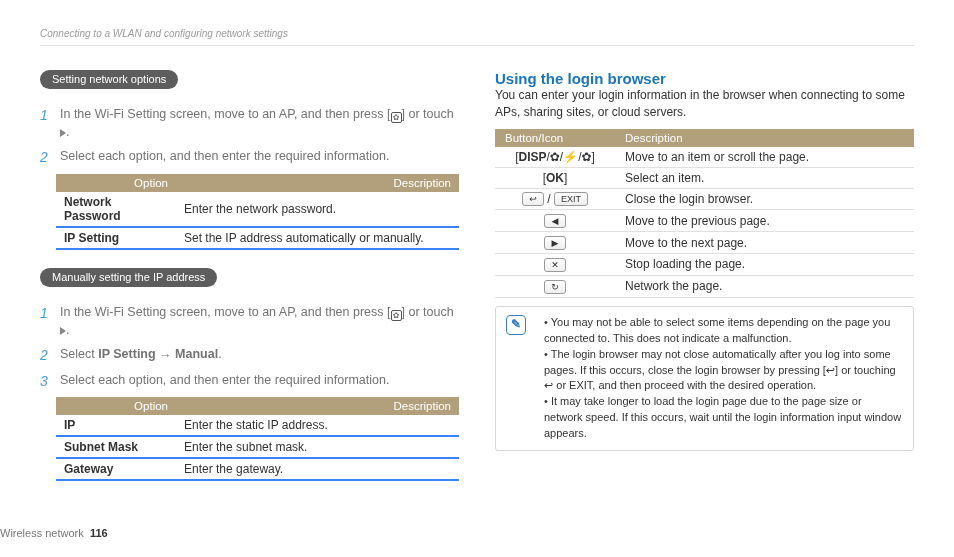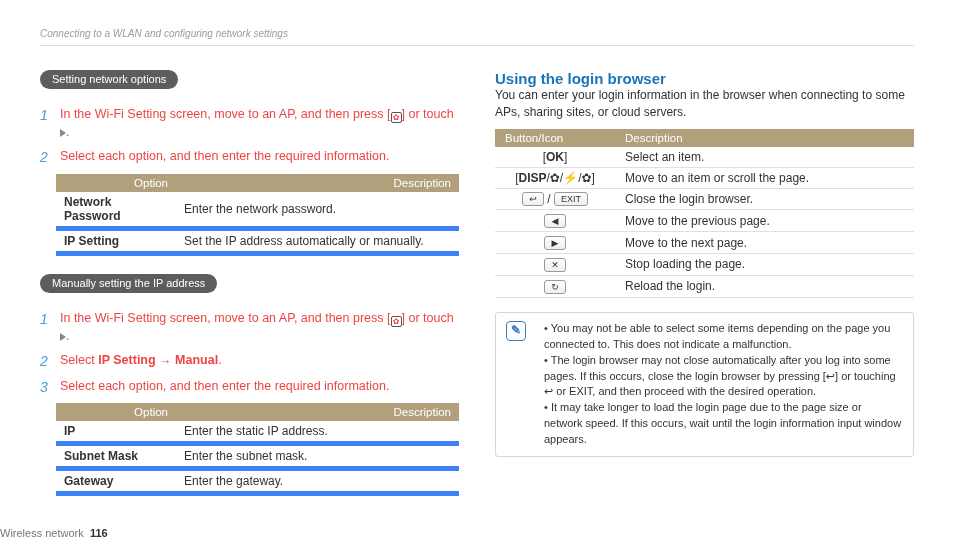--- a/index.html
+++ b/index.html
@@ -27,54 +27,54 @@
     display: inline-block;
     background: #5d5d5d;
     color: #fff;
     font-size: 11px;
     padding: 3px 12px 4px 12px;
     border-radius: 10px;
     margin-bottom: 10px;
   }
   .step { display: flex; gap: 8px; margin: 6px 0 6px 0; line-height: 1.45; }
   .stepnum { color: #4a9ed8; font-style: italic; font-size: 14px; min-width: 12px; }
-  .steptxt { flex: 1; color: #ef4444; font-size: 12.5px; }
+  .steptxt { flex: 1; color: #737373; font-size: 12.5px; }
   .steptxt b { font-weight: 600; }
   table.opts {
     width: 100%;
     border-collapse: collapse;
     margin: 4px 0 18px 16px;
     width: calc(100% - 16px);
     font-size: 12px;
   }
   table.opts th {
     background: #b2a07d;
     color: #fff;
     text-align: right;
     font-weight: 500;
     padding: 3px 8px;
     font-size: 11.5px;
   }
   table.opts td {
     padding: 3px 8px;
-    border-bottom: 5px solid #3b82f6;
+    border-bottom: 2px solid #3b82f6;
     color: #333;
   }
   table.opts td.k { font-weight: 600; width: 120px; }
   .h2blue {
     color: #1b75bb;
     font-weight: 700;
     font-size: 15px;
   }
   .intro { font-size: 12px; color: #333; line-height: 1.4; margin-bottom: 8px; }
   table.btns {
     width: 100%;
     border-collapse: collapse;
     font-size: 12px;
-    margin-bottom: 14px;
+    margin-bottom: 8px;
   }
   table.btns th {
     background: #b2a07d;
     color: #fff;
     text-align: left;
     font-weight: 500;
     padding: 3px 10px;
     font-size: 11.5px;
   }
   table.btns td {
@@ -234,46 +234,46 @@
     <div class="h2blue">Using the login browser</div>
     <div class="intro">You can enter your login information in the browser when connecting to some APs, sharing sites, or cloud servers.</div>
 
     <table class="btns">
       <tbody>
           <tr>
         <th>Button/Icon</th>
         <th>Description</th>
       </tr>
       <tr>
+        <td class="ic">[<span class="strong">DISP</span>/✿/⚡/✿]</td>
+        <td>Move to an item or scroll the page.</td>
+      </tr>
+      <tr>
         <td class="ic">[<span class="strong">OK</span>]</td>
         <td>Select an item.</td>
       </tr>
       <tr>
-        <td class="ic">[<span class="strong">DISP</span>/✿/⚡/✿]</td>
-        <td>Move to an item or scroll the page.</td>
-      </tr>
-      <tr>
         <td class="ic"><span class="keybtn">↩</span> / <span class="keybtn">EXIT</span></td>
         <td>Close the login browser.</td>
       </tr>
       <tr>
         <td class="ic"><span class="keybtn">◀</span></td>
         <td>Move to the previous page.</td>
       </tr>
       <tr>
         <td class="ic"><span class="keybtn">▶</span></td>
         <td>Move to the next page.</td>
       </tr>
       <tr>
         <td class="ic"><span class="keybtn">✕</span></td>
         <td>Stop loading the page.</td>
       </tr>
       <tr>
         <td class="ic"><span class="keybtn">↻</span></td>
-        <td>Reload the login.</td>
+        <td>Network the page.</td>
       </tr>
     </tbody>
       </table>
 
     <div class="notebox">
       <div class="noteicon">✎</div>
       <ul>
         <li>You may not be able to select some items depending on the page you connected to. This does not indicate a malfunction.</li>
         <li>The login browser may not close automatically after you log into some pages. If this occurs, close the login browser by pressing [↩] or touching ↩ or EXIT, and then proceed with the desired operation.</li>
         <li>It may take longer to load the login page due to the page size or network speed. If this occurs, wait until the login information input window appears.</li>

